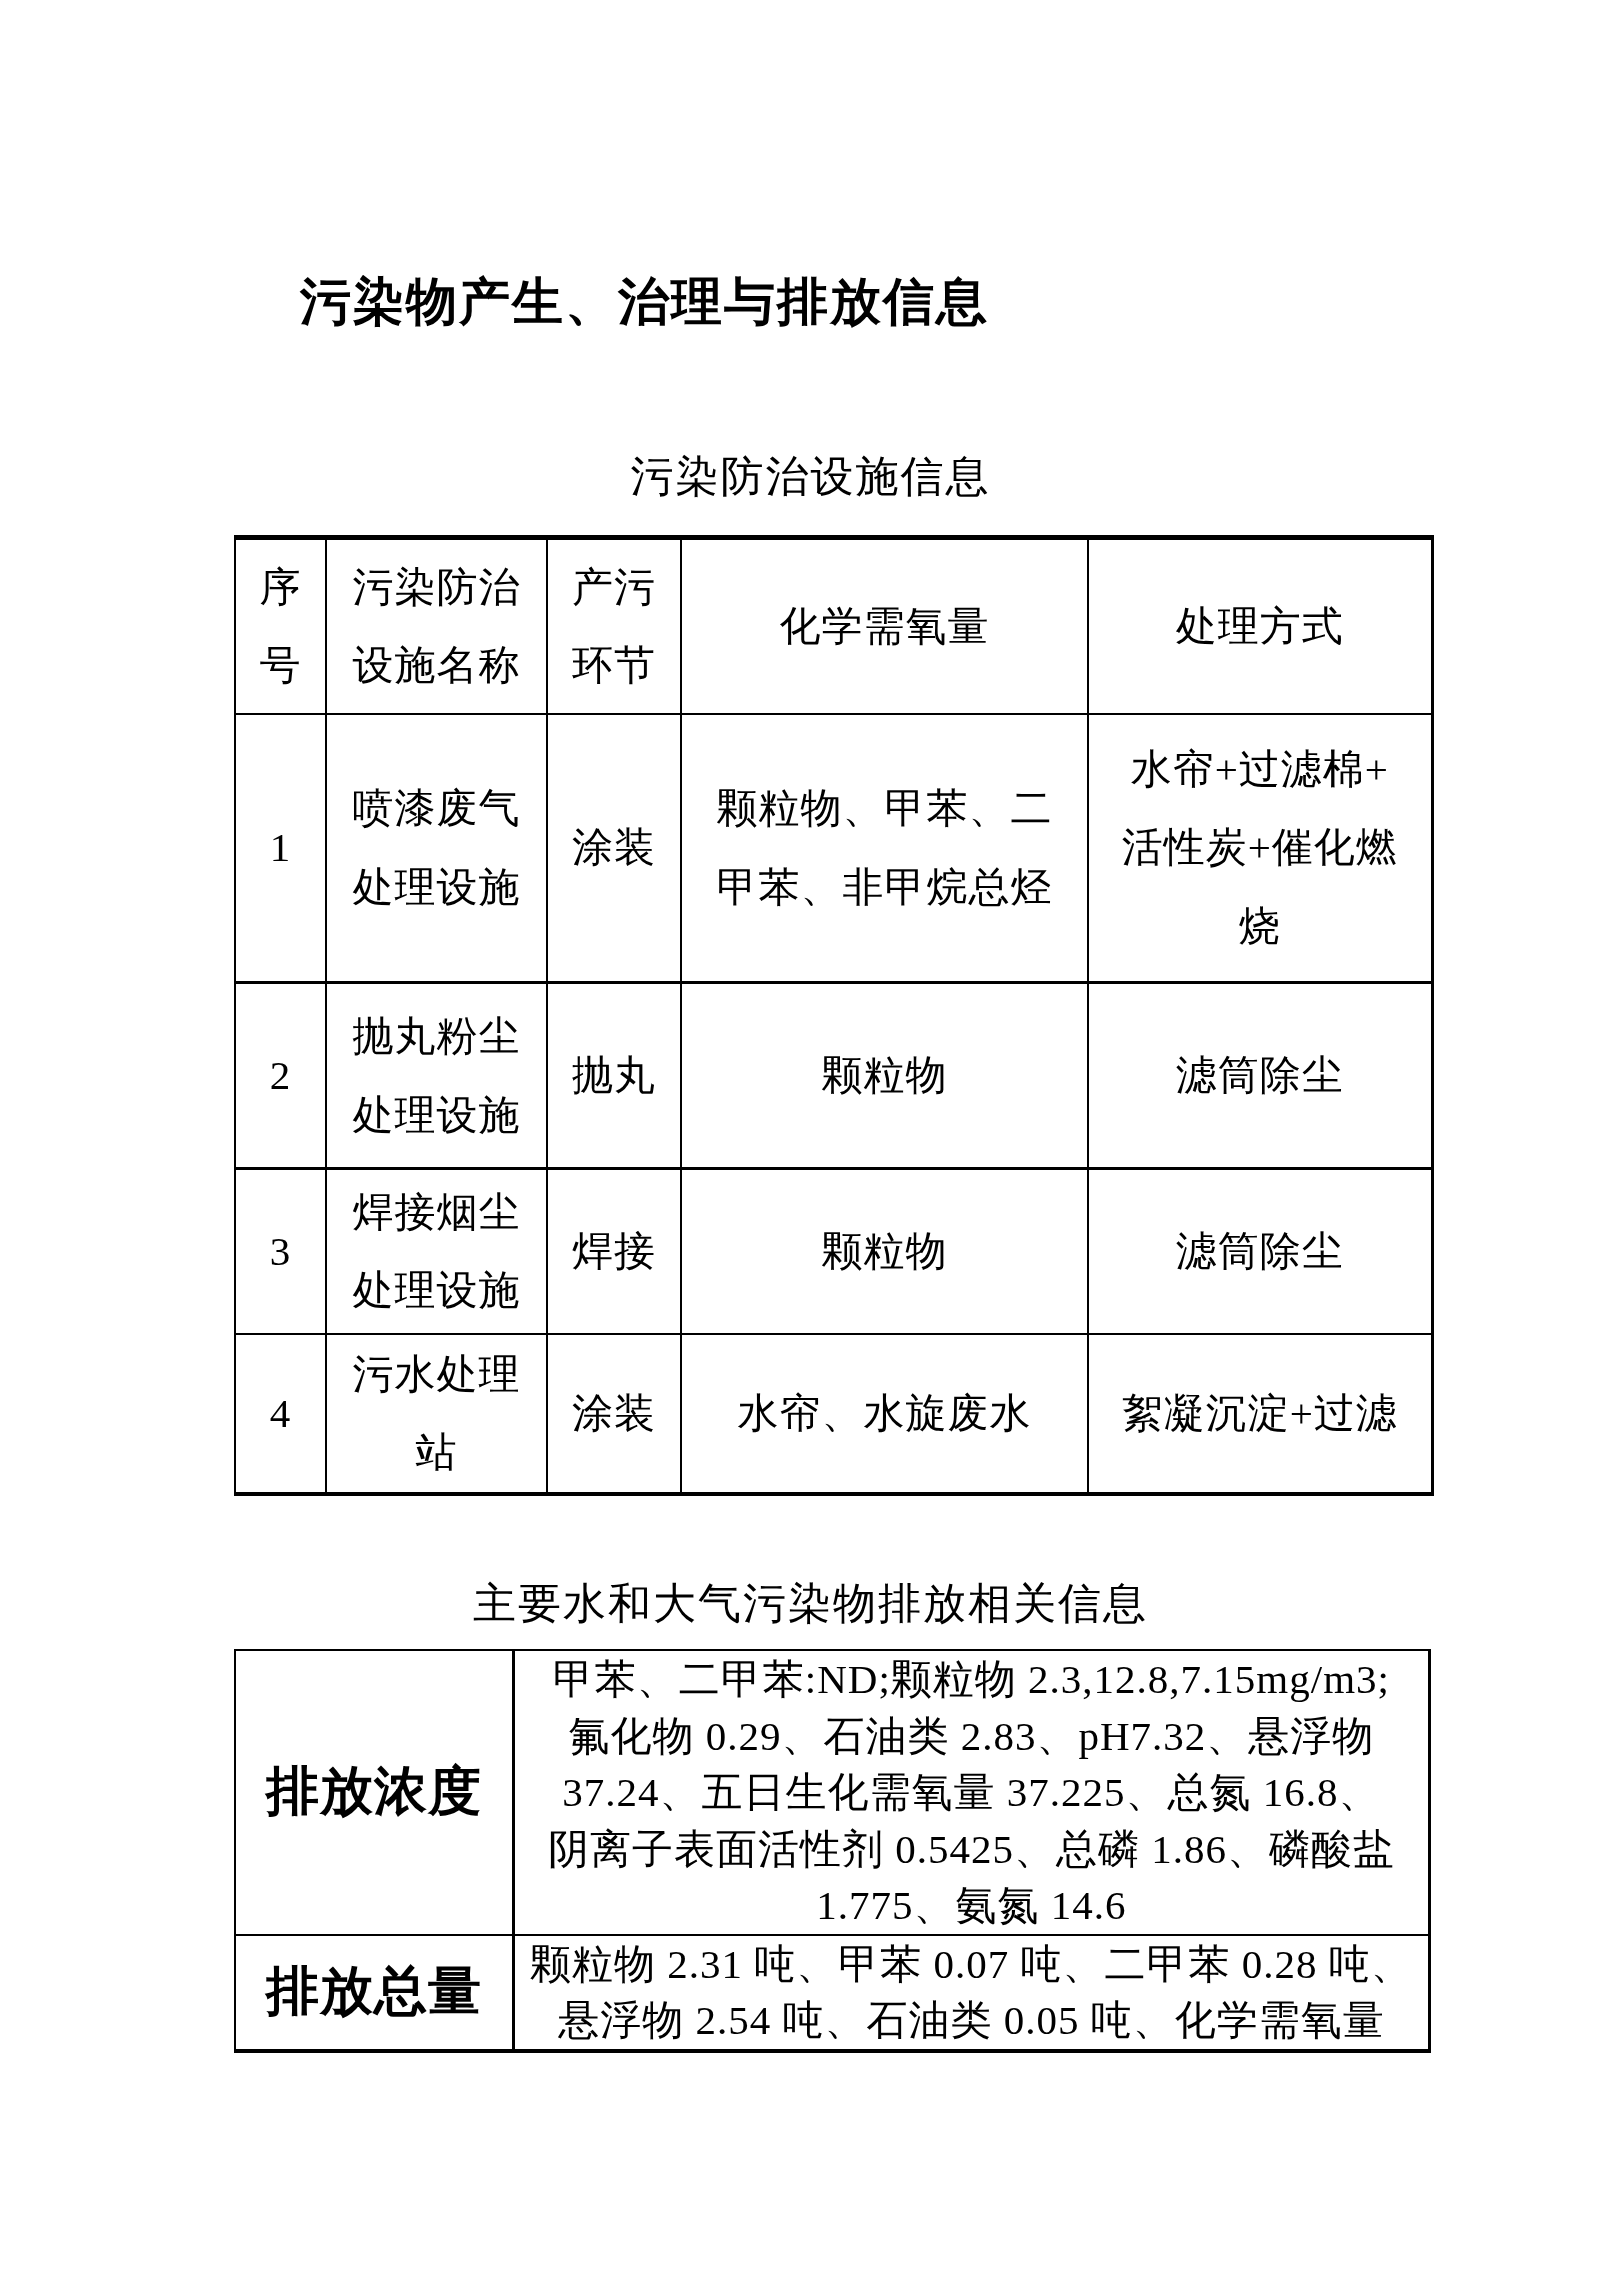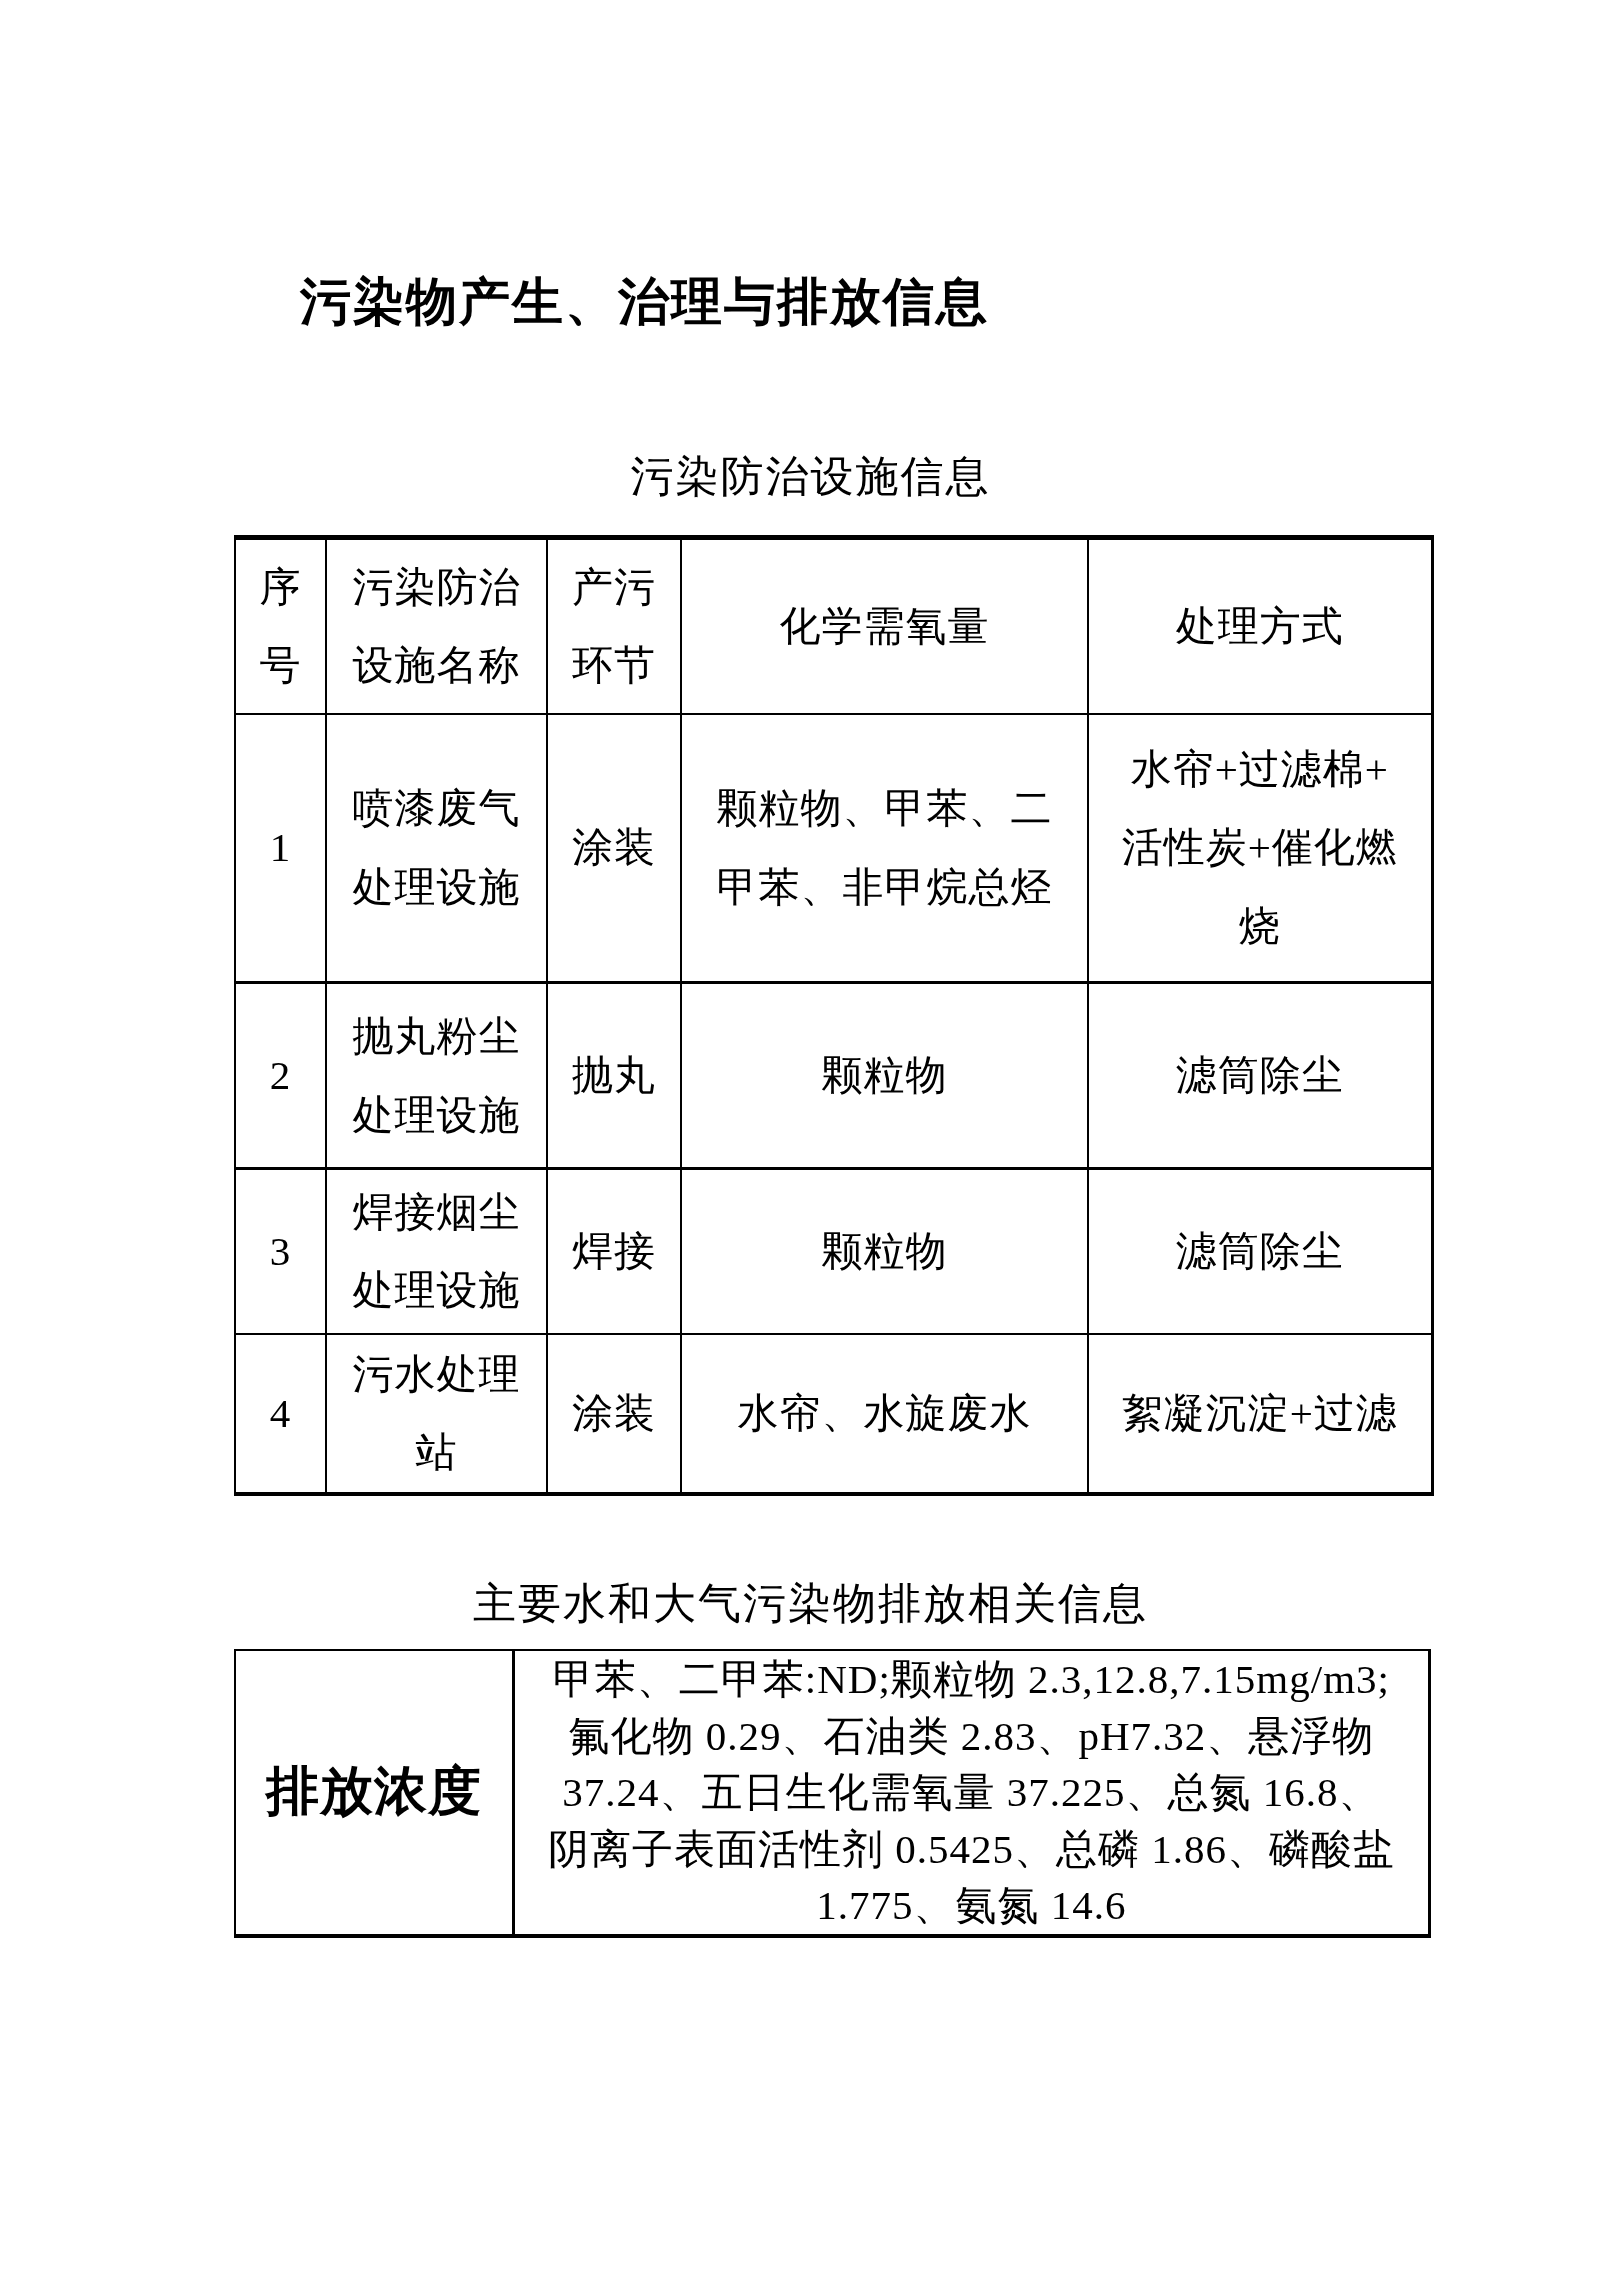--- a/index.html
+++ b/index.html
@@ -129,15 +129,20 @@
 <table id="emission-table">
   <tbody>
     <tr>
       <th>排放浓度</th>
       <td>甲苯、二甲苯:ND;颗粒物 2.3,12.8,7.15mg/m3;
 氟化物 0.29、石油类 2.83、pH7.32、悬浮物
 37.24、五日生化需氧量 37.225、总氮 16.8、
 阴离子表面活性剂 0.5425、总磷 1.86、磷酸盐
 1.775、氨氮 14.6</td>
     </tr>
+    <tr>
+      <th>排放总量</th>
+      <td>颗粒物 2.31 吨、甲苯 0.07 吨、二甲苯 0.28 吨、
+悬浮物 2.54 吨、石油类 0.05 吨、化学需氧量</td>
+    </tr>
   </tbody>
 </table>
 
 
 </body></html>

